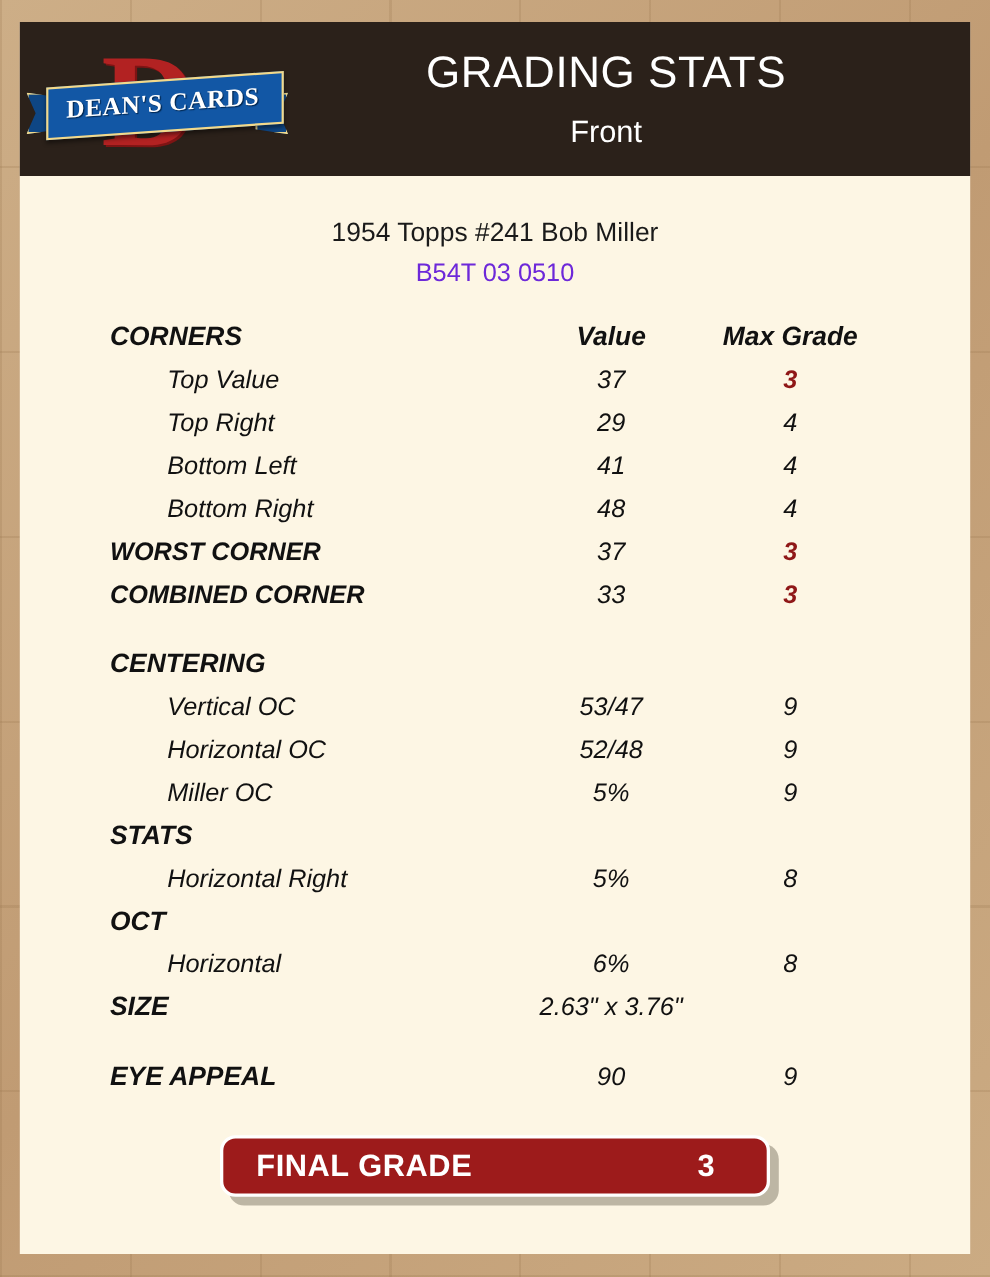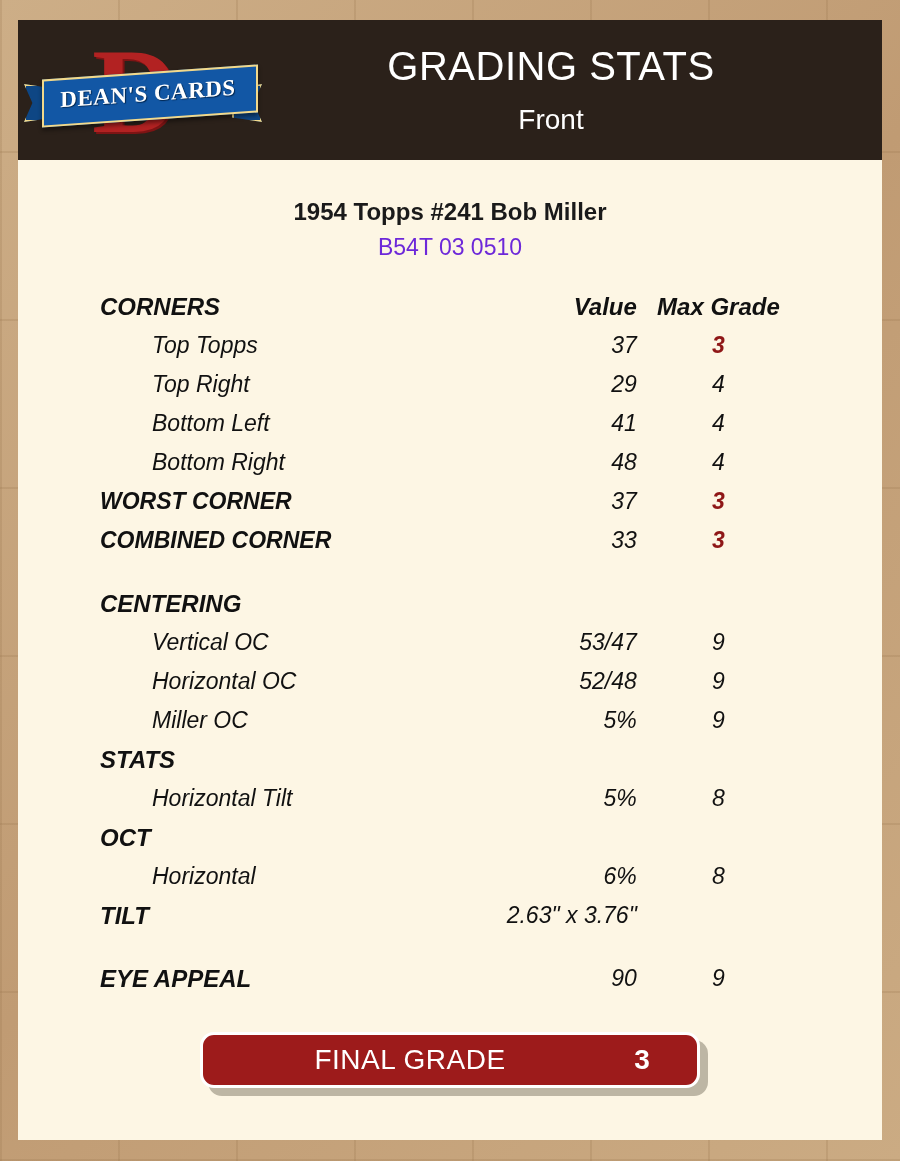--- a/index.html
+++ b/index.html
@@ -115,21 +115,21 @@
     line-height: 36px;
     margin-top: 12px;
   }
 
   .body-area {
     padding: 0 40px;
   }
   .card-title {
     text-align: center;
     font-size: 24px;
-    font-weight: bold;
+    font-weight: normal;
     color: #1a1a1a;
     margin-top: 38px;
   }
   .card-code {
     text-align: center;
     font-size: 23px;
     color: #6d28d9;
     margin-top: 8px;
   }
 
@@ -140,21 +140,21 @@
     font-size: 23px;
     color: #111111;
   }
   table.stats td {
     padding: 2px 0;
     vertical-align: top;
     line-height: 35px;
     font-style: italic;
   }
   td.label { width: 350px; text-align: left; padding-left: 6px; }
-  td.value { width: 175px; text-align: right; }
+  td.value { width: 175px; text-align: center; }
   td.max   { width: 175px; text-align: center; }
 
   .hdr { font-weight: bold; font-size: 24px; }
   .sect { font-weight: bold; font-size: 24px; }
   .indent { padding-left: 52px !important; }
   .bold { font-weight: bold; }
   .red { color: #8f1717; font-weight: bold; }
   .spacer td { height: 20px; line-height: 20px; padding: 0; }
 
   .final-wrap {
@@ -178,23 +178,23 @@
     background: #9d1b1b;
     border: 3px solid #ffffff;
     border-radius: 14px;
     box-sizing: border-box;
     display: flex;
     align-items: center;
     color: #ffffff;
   }
   .final-label {
     flex: 1;
-    text-align: center;
+    text-align: left;
     font-size: 28px;
-    font-weight: normal;
+    font-weight: bold;
     letter-spacing: 0.5px;
     padding-left: 30px;
   }
   .final-grade {
     width: 110px;
     text-align: center;
     font-size: 28px;
     font-weight: bold;
   }
 </style>
@@ -226,21 +226,21 @@
 
     <table class="stats">
       <tbody>
         <tr>
           <td class="label hdr">CORNERS</td>
           <td class="value hdr">Value</td>
           <td class="max hdr">Max Grade</td>
         </tr>
 
         <tr>
-          <td class="label indent">Top Topps</td>
+          <td class="label indent">Top Value</td>
           <td class="value">37</td>
           <td class="max red">3</td>
         </tr>
         <tr>
           <td class="label indent">Top Right</td>
           <td class="value">29</td>
           <td class="max">4</td>
         </tr>
         <tr>
           <td class="label indent">Bottom Left</td>
@@ -289,38 +289,38 @@
           <td class="value">5%</td>
           <td class="max">9</td>
         </tr>
 
         <tr>
           <td class="label sect">STATS</td>
           <td class="value"></td>
           <td class="max"></td>
         </tr>
         <tr>
-          <td class="label indent">Horizontal Tilt</td>
+          <td class="label indent">Horizontal Right</td>
           <td class="value">5%</td>
           <td class="max">8</td>
         </tr>
 
         <tr>
           <td class="label sect">OCT</td>
           <td class="value"></td>
           <td class="max"></td>
         </tr>
         <tr>
           <td class="label indent">Horizontal</td>
           <td class="value">6%</td>
           <td class="max">8</td>
         </tr>
 
         <tr>
-          <td class="label sect">TILT</td>
+          <td class="label sect">SIZE</td>
           <td class="value">2.63" x 3.76"</td>
           <td class="max"></td>
         </tr>
 
         <tr class="spacer">
             <td></td>
             <td></td>
             <td></td>
           </tr>
 

